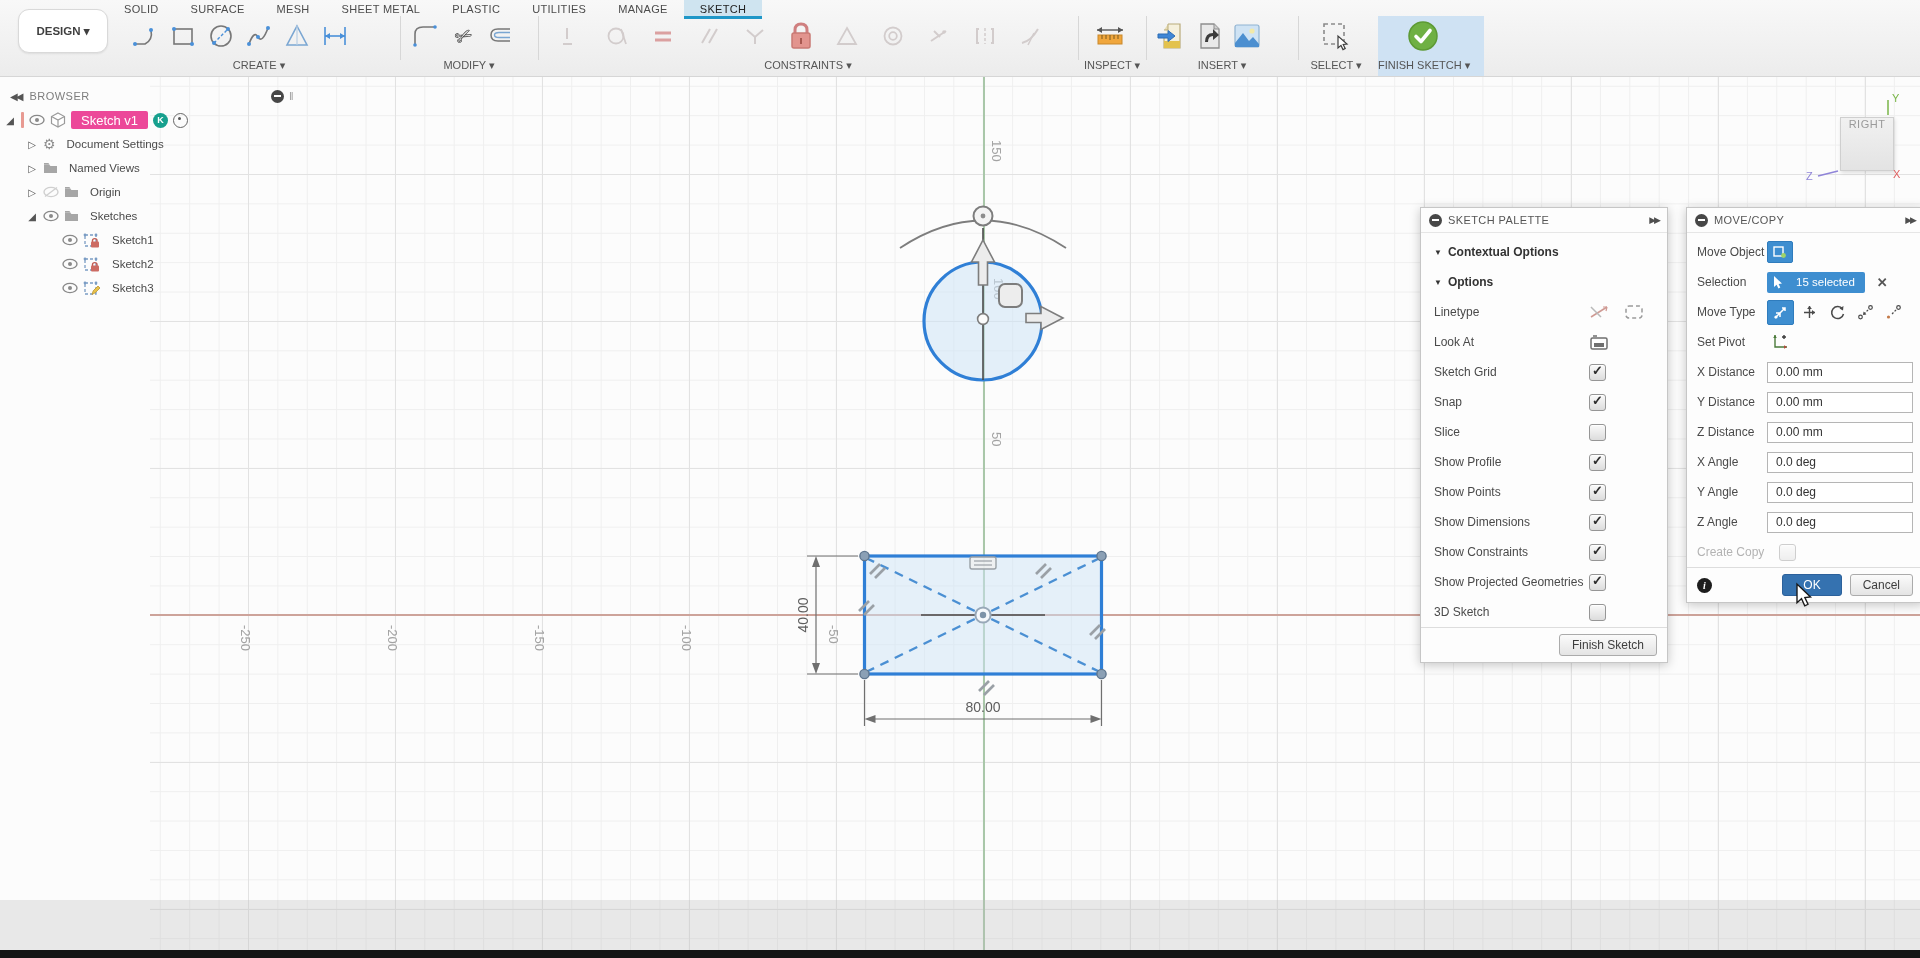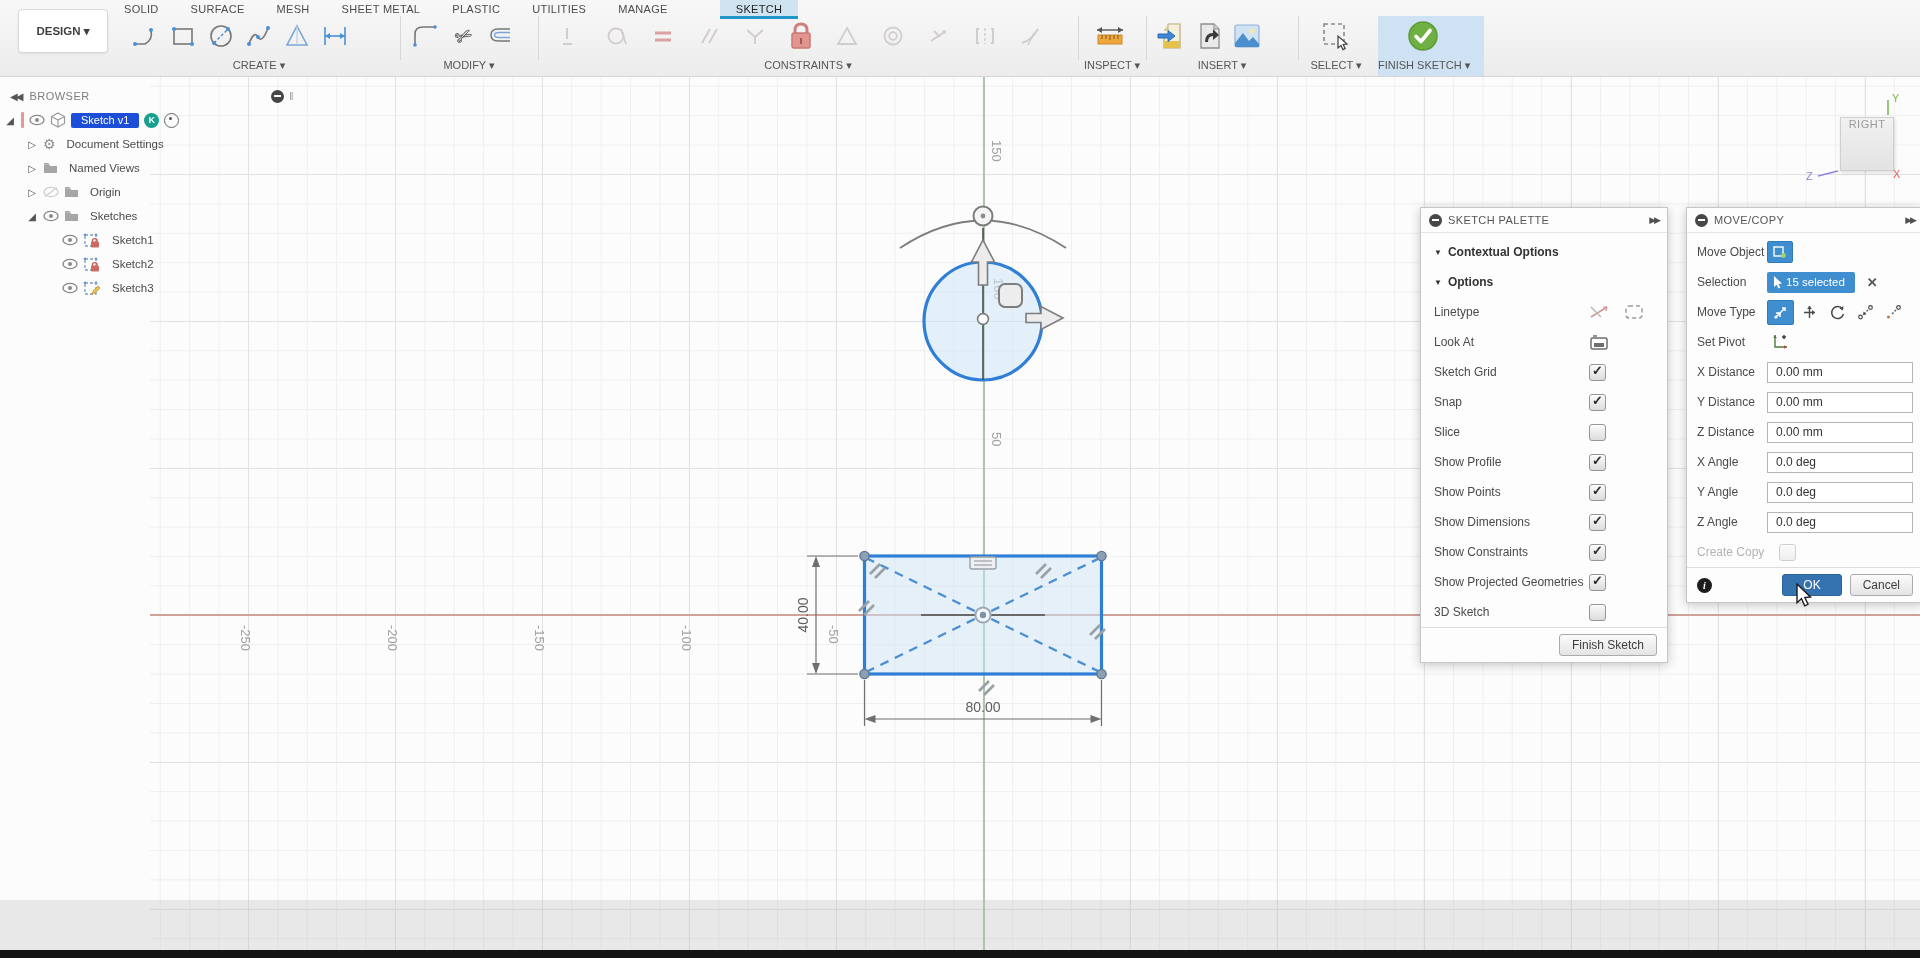--- a/index.html
+++ b/index.html
@@ -25,43 +25,43 @@
   
   #viewcube{position:absolute;left:1840px;top:117px;width:52px;height:52px;z-index:6;
     background:linear-gradient(#f1f1f1,#e3e3e3);border:1px solid #cfcfcf;box-shadow:1px 2px 4px rgba(0,0,0,.12);
     display:flex;align-items:flex-start;justify-content:center;font-size:11px;color:#9a9a9a;letter-spacing:.5px;}
   #viewcube-axes{position:absolute;left:1800px;top:90px;width:120px;height:100px;z-index:6;overflow:visible;}
 
   
   #toolbar{position:absolute;left:0;top:0;width:100%;height:76px;z-index:20;
     background:linear-gradient(#f8f8f8,#ececec);border-bottom:1px solid #d6d6d6;}
   #design-btn{position:absolute;left:18px;top:9px;width:88px;height:42px;background:#fff;
-    border:1px solid #d9d9d9;border-radius:4px;box-shadow:0 1px 2px rgba(0,0,0,.08);
+    border:1px solid #d9d9d9;border-radius:11px;box-shadow:0 1px 2px rgba(0,0,0,.08);
     display:flex;align-items:center;justify-content:center;font-size:11.5px;font-weight:bold;color:#3f3f3f;}
   #tabs{position:absolute;left:108px;top:0;height:19px;display:flex;}
   .tab{padding:3px 16px 0;font-size:11px;color:#4c4c4c;letter-spacing:.3px;height:16px;}
-  .tab.active{background:#cfe4f0;border-bottom:3px solid #1f97c8;color:#222;height:13px;margin-left:36px;}
+  .tab.active{background:#cfe4f0;border-bottom:3px solid #1f97c8;color:#222;height:13px;}
   .tgroup{position:absolute;top:16px;height:58px;}
   .ticons{display:flex;align-items:center;height:40px;gap:4px;}
   .ticon{width:34px;height:36px;display:flex;align-items:center;justify-content:center;}
   .glabel{position:absolute;left:0;right:0;bottom:2px;text-align:center;font-size:11px;color:#555;white-space:nowrap;}
   .tsep{position:absolute;top:16px;width:1px;height:44px;background:#d7d7d7;}
   #finish-hl{position:absolute;left:1378px;top:16px;width:106px;height:60px;background:#cfe2f3;}
   .pale{opacity:.55;}
 
   
   #browser{position:absolute;left:4px;top:84px;width:296px;z-index:10;font-size:11.5px;color:#4a4a4a;}
   #browser-header{height:24px;display:flex;align-items:center;padding:0 6px;color:#7d7d7d;letter-spacing:.5px;font-size:11px;}
   .hdr-dot{width:13px;height:13px;border-radius:50%;background:#474747;position:relative;}
   .hdr-dot::after{content:"";position:absolute;left:3px;right:3px;top:5.6px;height:1.8px;background:#fff;}
   .trow{height:24px;display:flex;align-items:center;gap:5px;}
   .indent1{padding-left:22px;}.indent2{padding-left:58px;}
   .tri{width:12px;font-size:10px;color:#555;text-align:center;}
   .sel-bar{width:3px;height:16px;background:#e89a92;border-radius:1px;}
-  .node-pill{background:#1d4ed8;color:#fff;padding:1.5px 10px;border-radius:2px;font-size:11px;}
+  .node-pill{background:#ec4899;color:#fff;padding:1.5px 10px;border-radius:2px;font-size:13px;}
   .k-badge{width:15px;height:15px;border-radius:50%;background:#17a08e;color:#fff;font-size:9px;font-weight:bold;
     display:flex;align-items:center;justify-content:center;}
   .target-ic{width:13px;height:13px;border:1.5px solid #666;border-radius:50%;position:relative;}
   .target-ic::after{content:"";position:absolute;left:3.5px;top:3.5px;width:3px;height:3px;border-radius:50%;background:#555;}
   .gear-ic{font-size:14px;color:#8d8d8d;line-height:1;}
   .node-label{padding:1px 6px;text-align:right;}
 
   
   .panel{position:absolute;background:#fdfdfd;border:1px solid #c6c6c6;box-shadow:0 2px 10px rgba(0,0,0,.22);
     z-index:15;font-size:12px;color:#4a4a4a;}
@@ -83,21 +83,21 @@
   .disabled-label{color:#b3b3b3;}
 
   
   .mrow{height:30px;display:flex;align-items:center;padding:0 10px;position:relative;}
   .mlabel{width:68px;font-size:12px;}
   .mctrl{position:absolute;left:80px;display:flex;align-items:center;gap:6px;}
   .minput{position:absolute;left:80px;width:128px;height:19px;border:1px solid #b5b5b5;background:#fff;
     font-family:"Liberation Sans",sans-serif;font-size:12px;color:#333;padding:0 8px;}
   .blue-btn{background:#3e8ed0;border:1px solid #2f7cbd;border-radius:2px;display:flex;align-items:center;justify-content:center;}
   .sel-pill{height:21px;background:#3e8ed0;border-radius:2px;color:#fff;font-size:11.5px;display:flex;
-    align-items:center;gap:3px;padding:0 10px 0 6px;}
+    align-items:center;gap:13px;padding:0 10px 0 6px;}
   .mt-btn{width:25px;height:23px;display:flex;align-items:center;justify-content:center;border-radius:2px;}
   .mt-btn.active{background:#3e8ed0;border:1px solid #2f7cbd;}
   .x-clear{color:#555;font-size:13px;font-weight:bold;margin-left:6px;}
   .info-dot{width:15px;height:15px;border-radius:50%;background:#1d1d1d;color:#fff;font-size:10px;font-weight:bold;
     display:flex;align-items:center;justify-content:center;font-family:"Liberation Serif",serif;font-style:italic;}
 
   #cursor-svg{position:absolute;left:0;top:0;width:1920px;height:958px;z-index:40;pointer-events:none;}
 </style>
 </head>
 <body>

